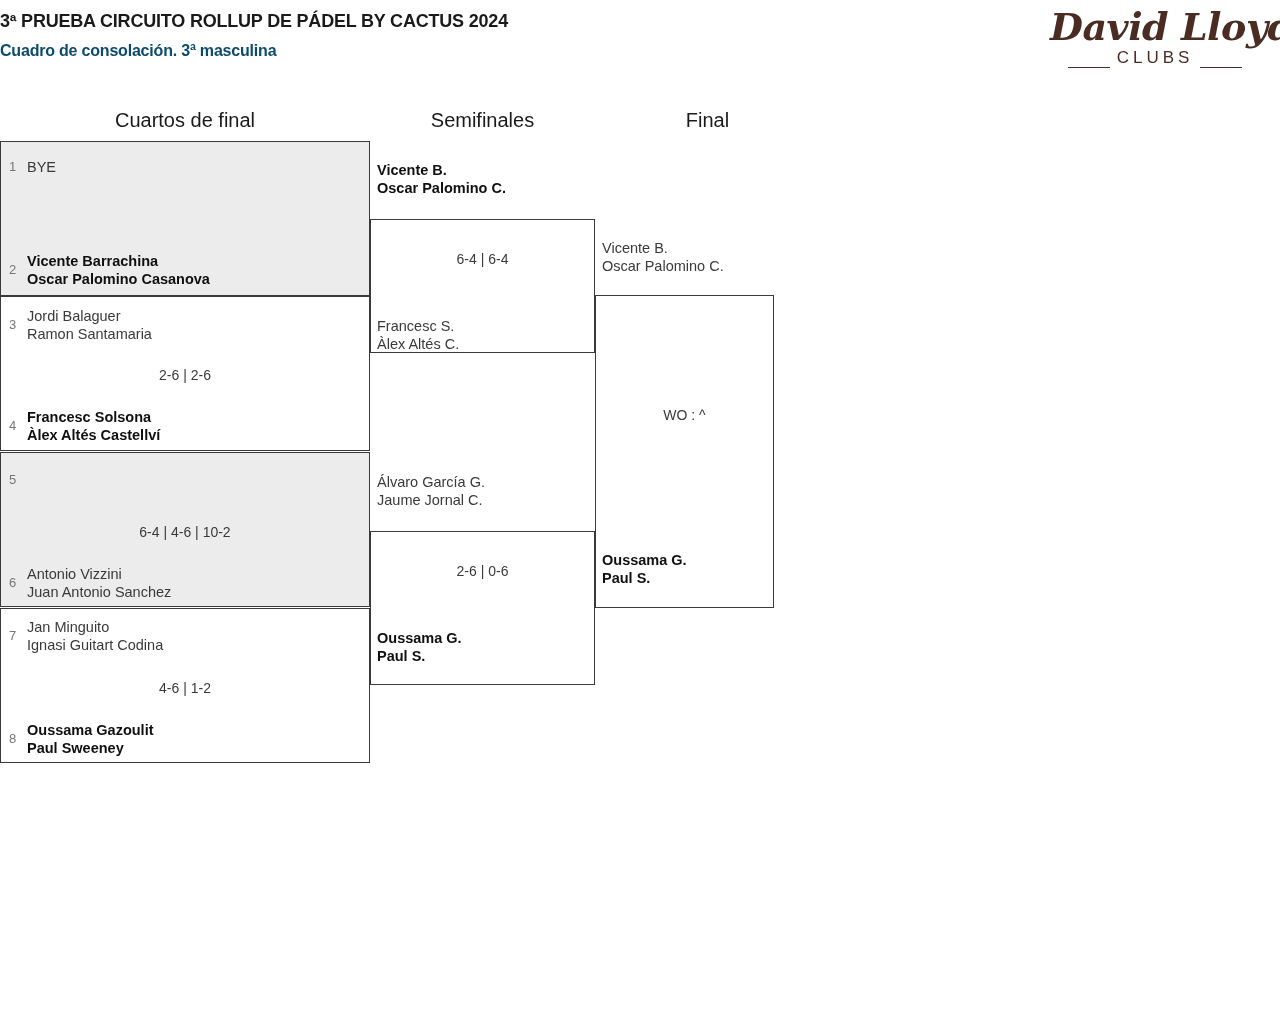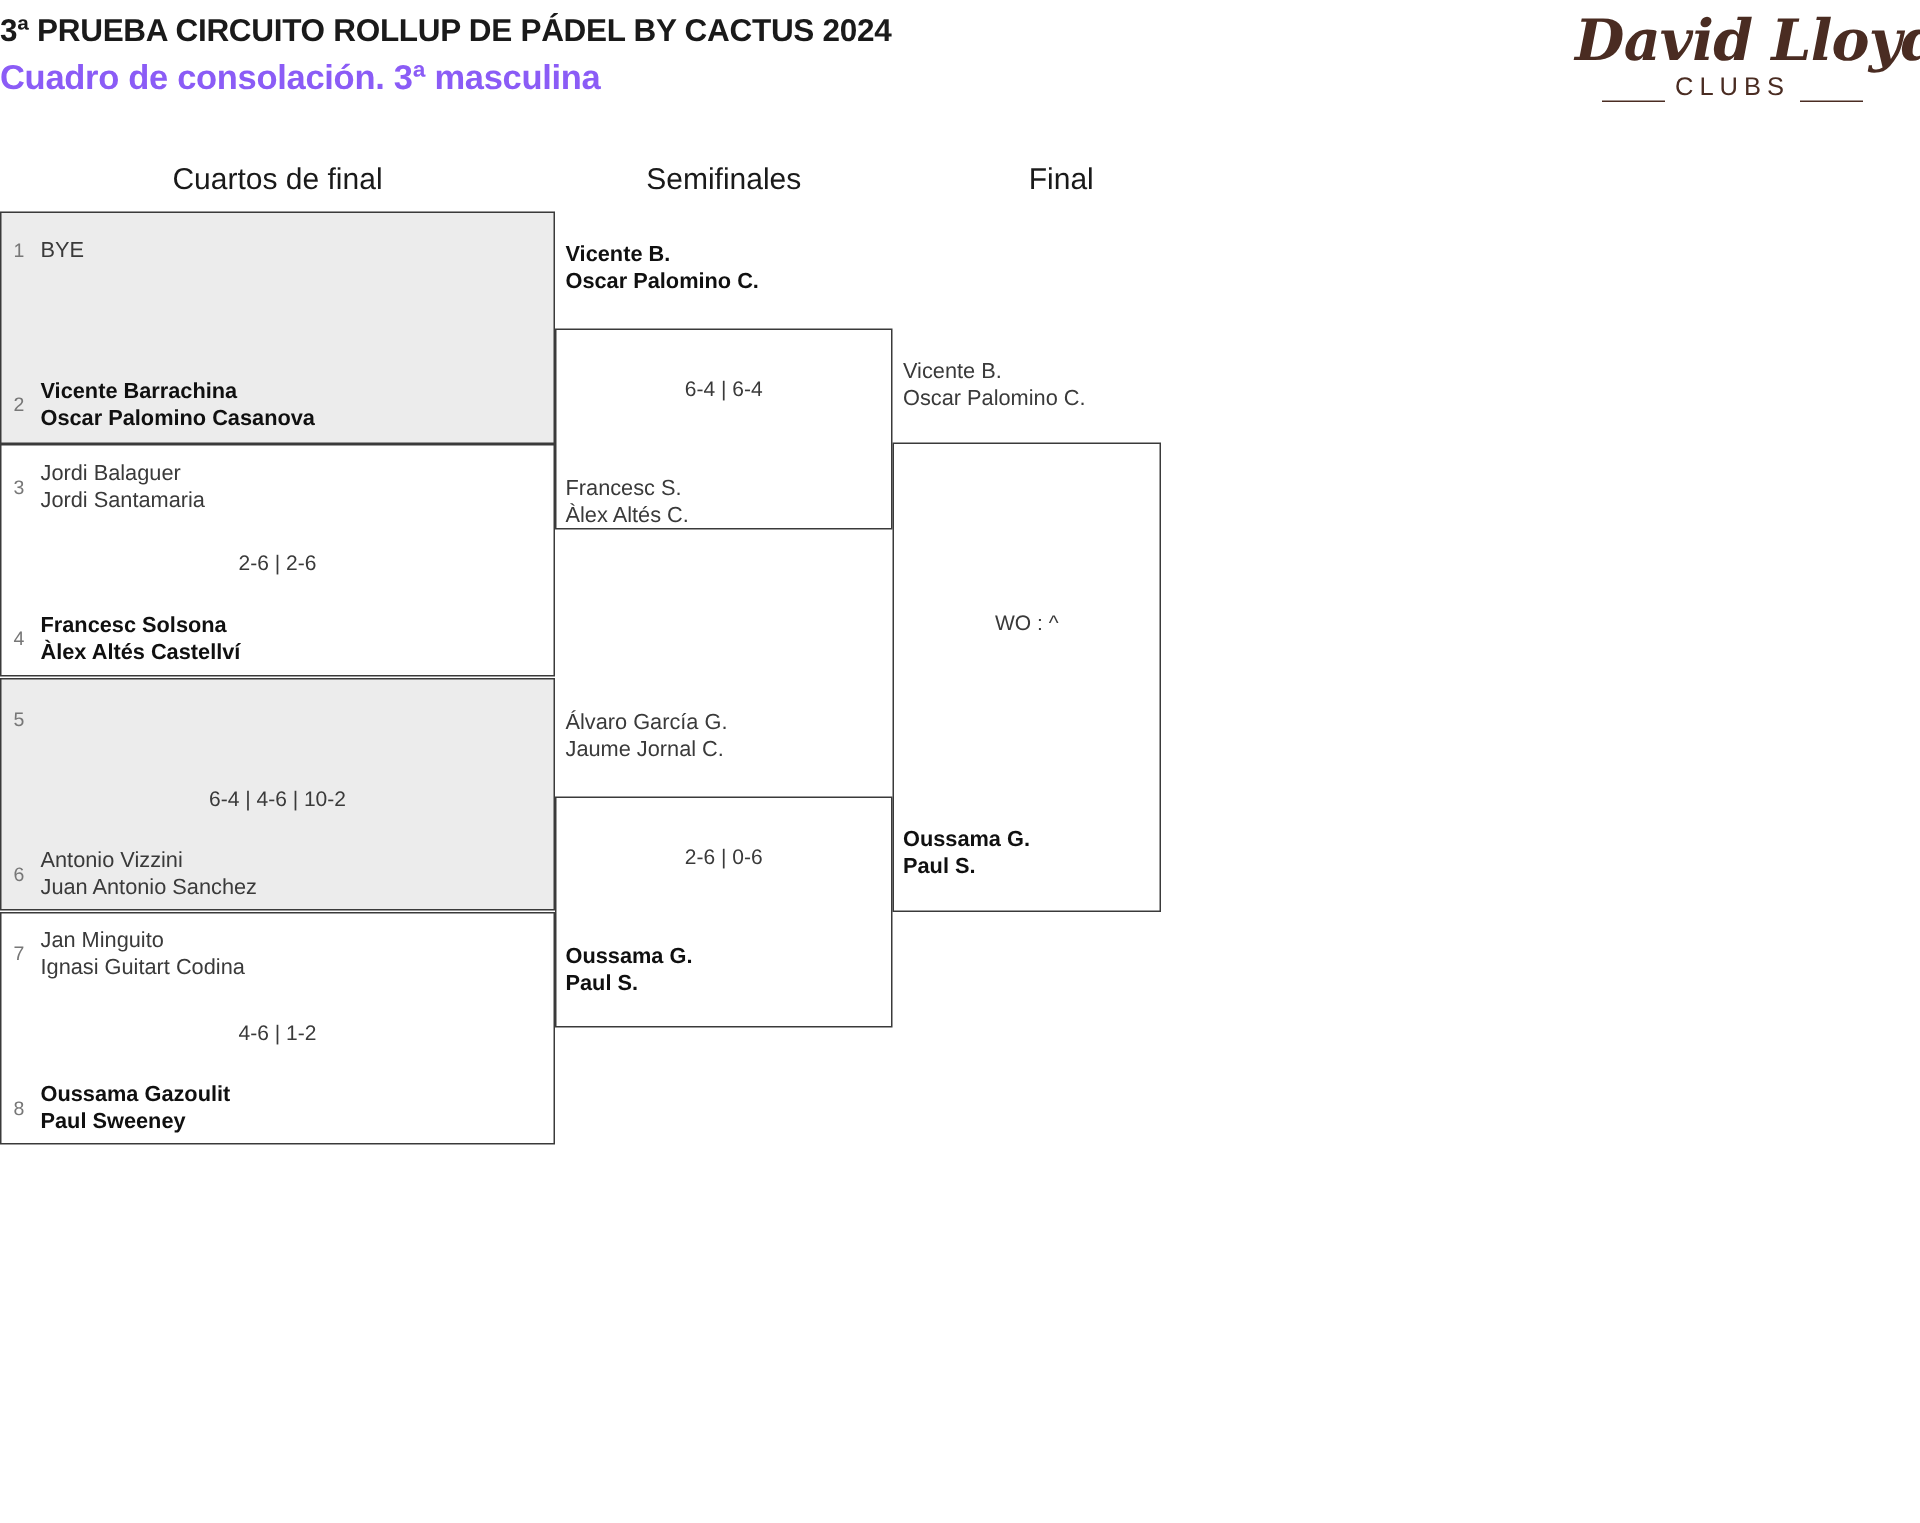--- a/index.html
+++ b/index.html
@@ -17,33 +17,33 @@
   }
 
   
   #header-title {
     position: absolute;
     left: 0px;
     top: 6px;
     width: 1000px;
   }
   .title-line-1 {
-    font-size: 21px;
+    font-size: 18px;
     font-weight: bold;
     letter-spacing: -0.2px;
     line-height: 30px;
     color: #1a1a1a;
     white-space: nowrap;
   }
   .title-line-2 {
-    font-size: 23px;
+    font-size: 16px;
     font-weight: bold;
     letter-spacing: -0.2px;
     line-height: 30px;
-    color: #8b5cf6;
+    color: #0c4a6e;
     white-space: nowrap;
   }
 
   
   #brand-logo {
     position: absolute;
     right: 20px;
     top: 2px;
     width: 210px;
     height: 80px;
@@ -217,21 +217,21 @@
       </div>
     </div>
   </div>
 
   <div class="match-box qf-box qf-plain" style="top:296px; height:155px;">
     <div class="slot" style="top:10px;">
       <div class="slot-row">
         <div class="seed">3</div>
         <div class="names">
           <div class="name-line">Jordi Balaguer</div>
-          <div class="name-line">Jordi Santamaria</div>
+          <div class="name-line">Ramon Santamaria</div>
         </div>
       </div>
     </div>
     <div class="score" style="top:69px;">2-6 | 2-6</div>
     <div class="slot" style="top:111px;">
       <div class="slot-row">
         <div class="seed">4</div>
         <div class="names winner">
           <div class="name-line">Francesc Solsona</div>
           <div class="name-line">Àlex Altés Castellví</div>

